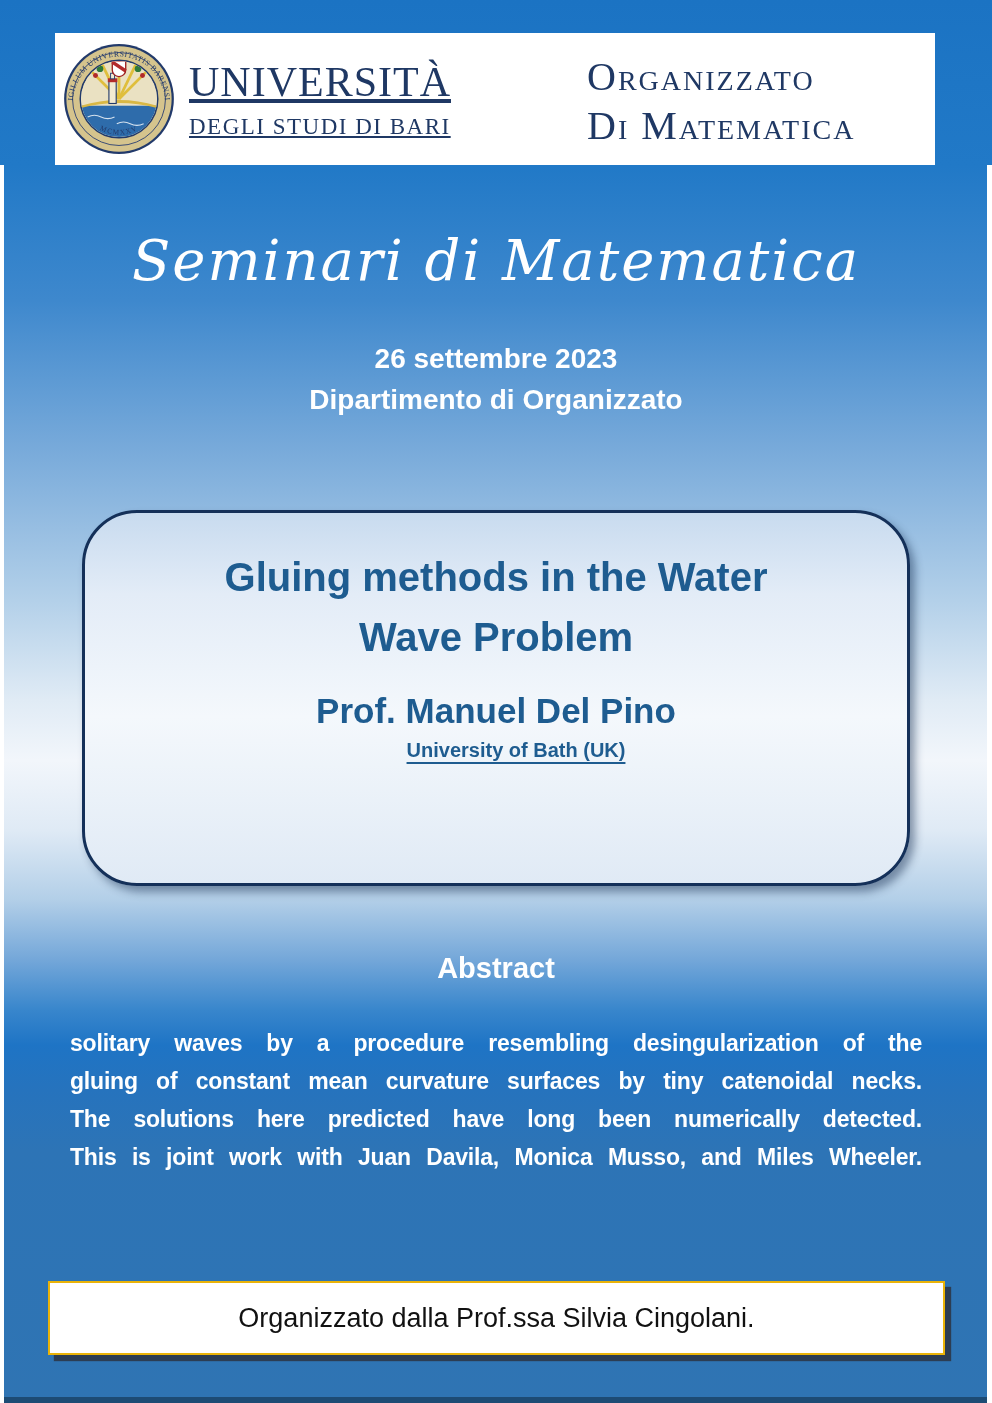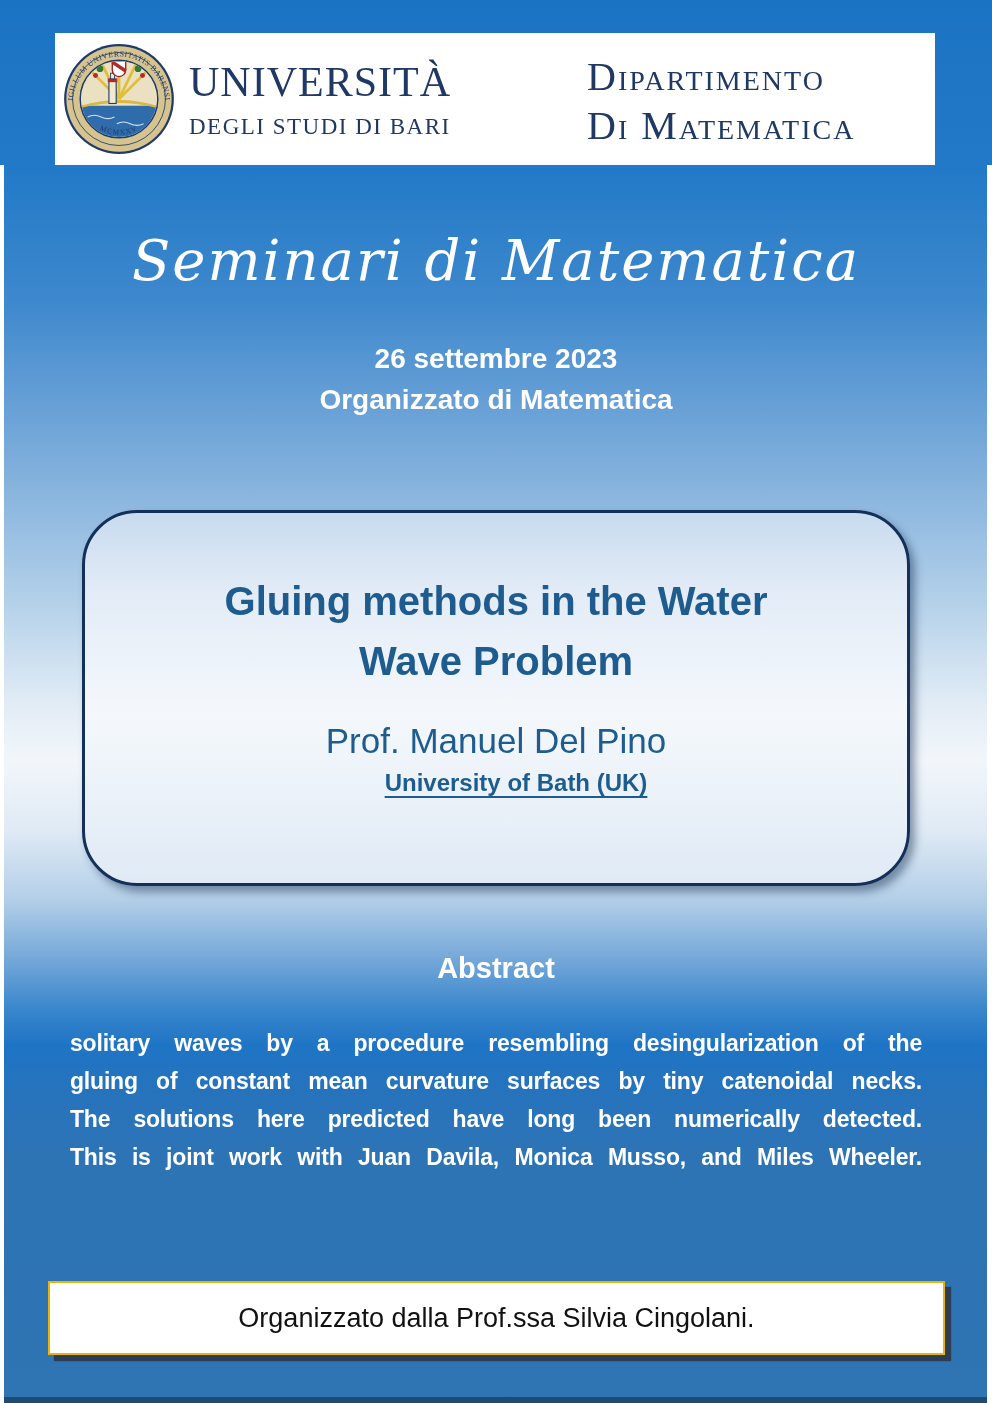--- a/index.html
+++ b/index.html
@@ -28,21 +28,21 @@
   }
   .edge-left{position:absolute;left:0;top:165px;bottom:0;width:4px;background:#ffffff;}
   .edge-right{position:absolute;right:0;top:165px;bottom:0;width:5px;background:#ffffff;}
   .bottom-bar{position:absolute;left:4px;right:5px;bottom:0;height:6px;background:#1d4b74;}
 
   .header-band{
     position:absolute;left:55px;top:33px;width:880px;height:132px;background:#ffffff;
     display:flex;align-items:center;
   }
   .seal{margin-left:8px;flex:0 0 auto;display:block;}
-  .uni-wordmark{margin-left:14px;color:#1f3864;font-family:"Liberation Serif", serif;}
+  .uni-wordmark{margin-left:14px;color:#1f3864;font-family:"Liberation Serif", serif;text-decoration:underline;}
   .uni-line1{font-size:42px;line-height:1;letter-spacing:1px;}
   .uni-line2{font-size:23px;line-height:1;letter-spacing:1.5px;margin-top:12px;}
   .uni-line3{font-size:40px;line-height:1;letter-spacing:4px;margin-top:3px;}
   .dept-logo{
     position:absolute;left:532px;top:20px;color:#1f3864;
     font-family:"Liberation Serif", serif;font-variant:small-caps;
     font-size:40px;line-height:1.22;letter-spacing:2px;
   }
 
   .series-title{
@@ -55,24 +55,24 @@
     color:#ffffff;font-weight:bold;font-size:28px;line-height:1.47;
   }
 
   .title-box{
     position:absolute;left:82px;top:510px;width:828px;height:376px;box-sizing:border-box;
     border:3px solid #143059;border-radius:55px;
     background:linear-gradient(180deg,#c8dbef 0%,#e3ecf7 22%,#f4f8fc 55%,#e0eaf5 100%);
     box-shadow:5px 6px 8px rgba(16,40,75,0.45);
     text-align:center;color:#1e5c90;
   }
-  .talk-title{margin-top:58px;padding:0 90px;font-size:40px;font-weight:bold;line-height:1.5;}
-  .talk-speaker{margin-top:30px;font-size:35px;font-weight:normal;}
+  .talk-title{margin-top:34px;padding:0 90px;font-size:40px;font-weight:bold;line-height:1.5;}
+  .talk-speaker{margin-top:24px;font-size:35px;font-weight:bold;}
   .talk-affiliation{
-    margin-top:8px;font-size:24px;font-weight:bold;
+    margin-top:8px;font-size:20px;font-weight:bold;
     text-decoration:underline;text-underline-offset:5px;text-decoration-thickness:2px;padding-left:40px;
   }
 
   .abstract-heading{
     position:absolute;top:952px;left:0;width:100%;text-align:center;
     color:#ffffff;font-size:29px;font-weight:bold;
   }
   .abstract-body{
     position:absolute;top:1024px;left:70px;width:852px;
     color:#ffffff;font-weight:bold;font-size:23px;letter-spacing:-0.2px;
@@ -144,30 +144,30 @@
         <textPath href="#sealBot" startOffset="50%" text-anchor="middle">MCMXXV</textPath>
       </text>
     </svg>
 
     <div class="uni-wordmark">
       <div class="uni-line1">UNIVERSITÀ</div>
       <div class="uni-line2">DEGLI STUDI DI BARI</div>
     </div>
 
     <div class="dept-logo">
-      <div>Dipartimento</div>
+      <div>Organizzato</div>
       <div>Di Matematica</div>
     </div>
   </div>
 
   <div class="series-title">Seminari di Matematica</div>
 
   <div class="event-info">
     <div>26 settembre 2023</div>
-    <div>Organizzato di Matematica</div>
+    <div>Dipartimento di Organizzato</div>
   </div>
 
   <div class="title-box">
     <div class="talk-title">Gluing methods in the Water Wave Problem</div>
     <div class="talk-speaker">Prof. Manuel Del Pino</div>
     <div class="talk-affiliation">University of Bath (UK)</div>
   </div>
 
   <div class="abstract-heading">Abstract</div>
 

